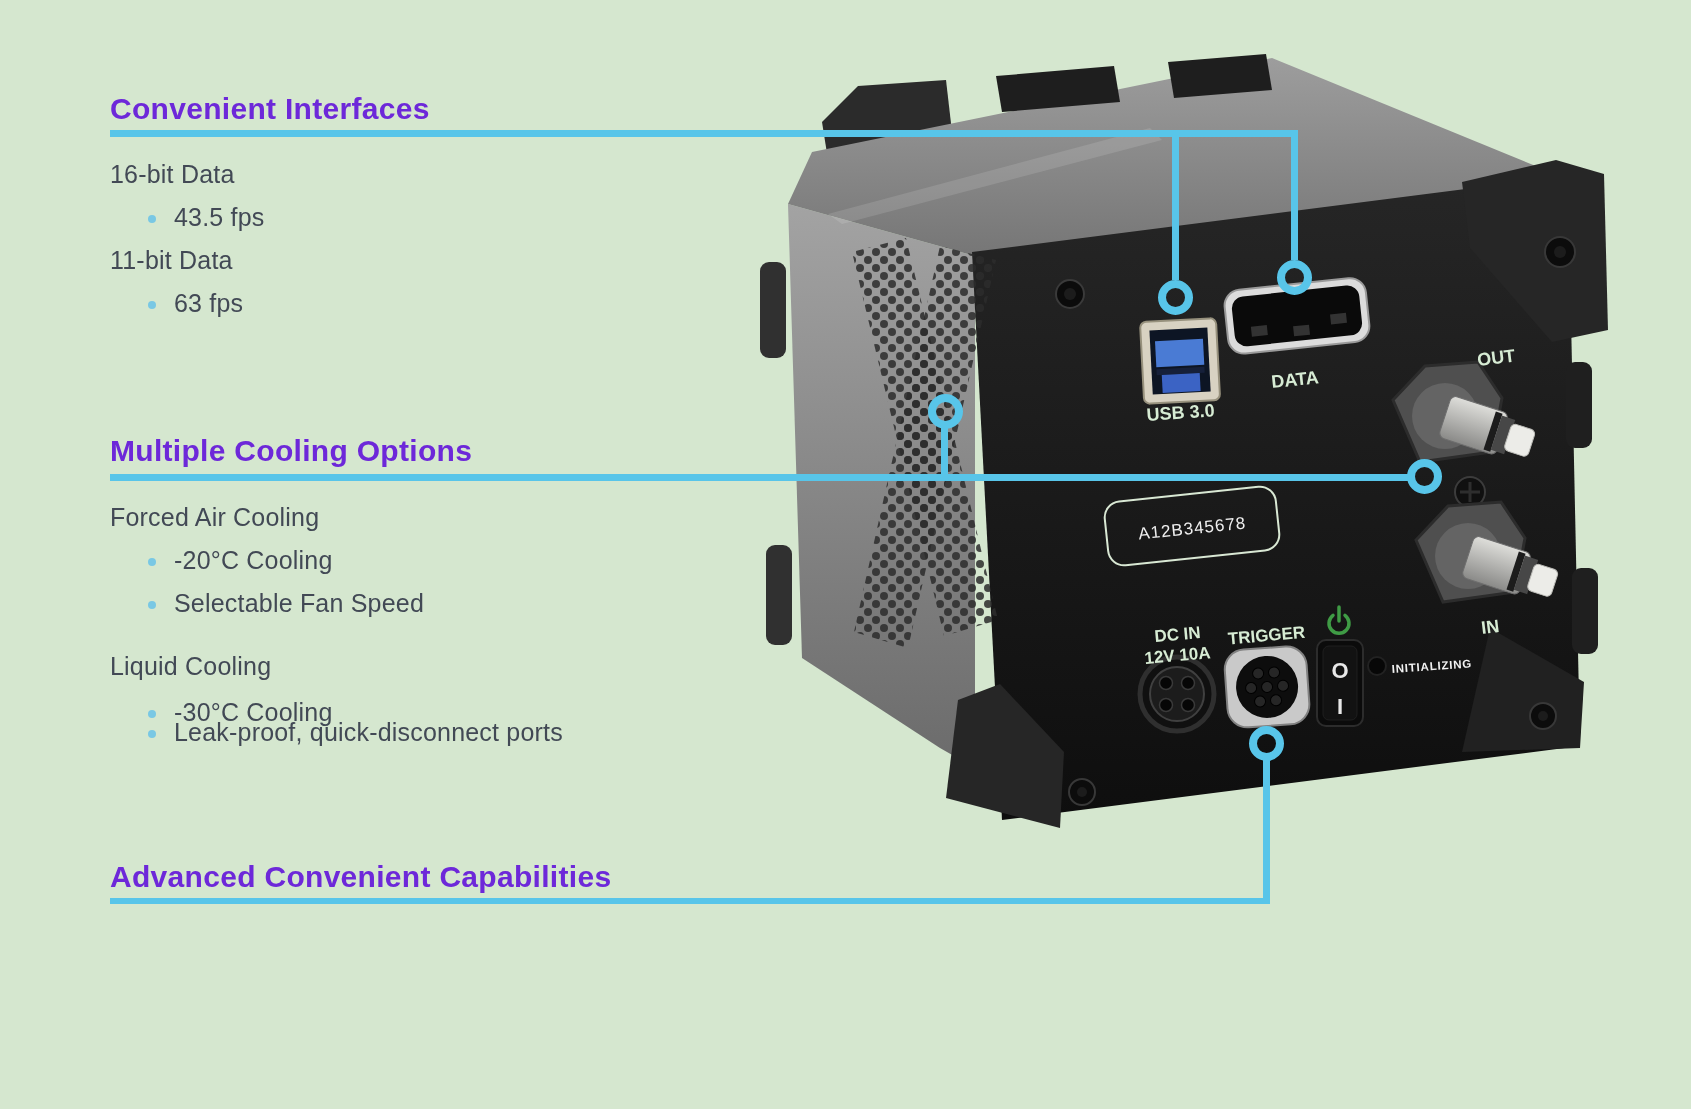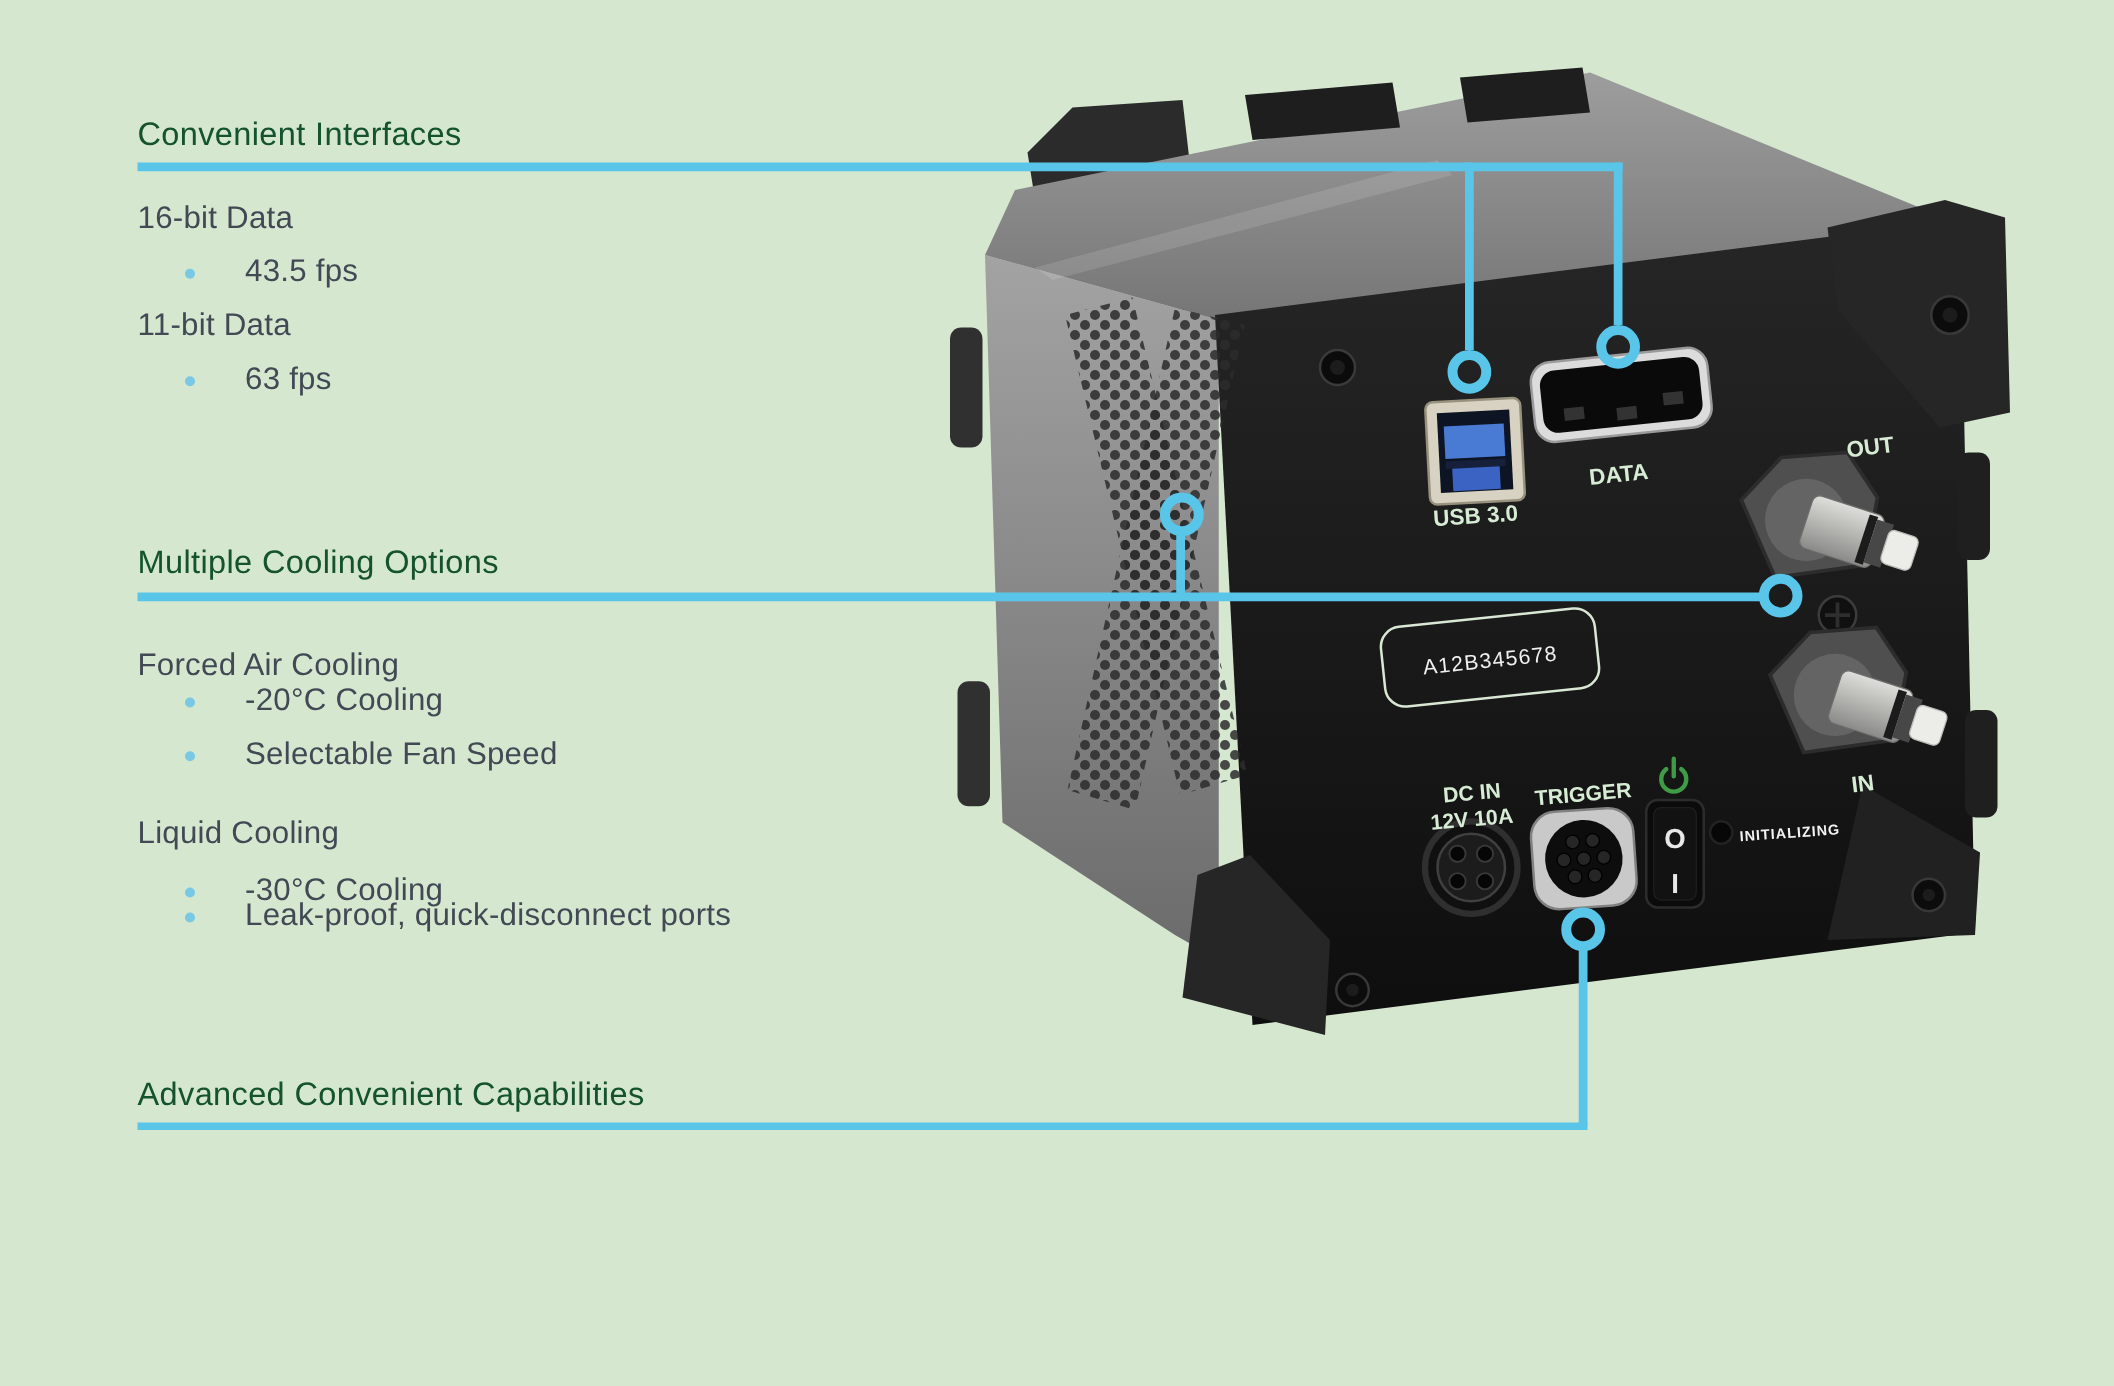--- a/index.html
+++ b/index.html
@@ -7,36 +7,36 @@
     width:1691px;height:1109px;
     background:#d5e7cf;
     font-family:"Liberation Sans", sans-serif;
     overflow:hidden;
   }
   .stage{position:relative;width:1691px;height:1109px;}
 
   
   .sec-title{
     position:absolute;left:110px;
-    font-size:26px;font-weight:normal;color:#14532d;
+    font-size:30px;font-weight:bold;color:#6d28d9;
     letter-spacing:.3px;white-space:nowrap;
     z-index:6;
   }
   .row{
     position:absolute;left:110px;height:32px;
     font-size:25px;color:#424955;letter-spacing:.2px;
     white-space:nowrap;z-index:6;
   }
   .row .dot{
     position:absolute;left:38px;top:12px;
     width:8px;height:8px;border-radius:50%;
     background:#79c8e4;
   }
   .row .lbl{display:inline-block;}
-  .row.indent .lbl{margin-left:86px;}
+  .row.indent .lbl{margin-left:64px;}
 
   
   .cl{position:absolute;background:#58c5e9;z-index:10;}
   .ring{
     position:absolute;width:35px;height:35px;box-sizing:border-box;
     border:8px solid #58c5e9;border-radius:50%;
     background:transparent;z-index:11;
   }
 
   
@@ -202,21 +202,21 @@
     <text x="1392" y="673" transform="rotate(-4 1392 673)" font-size="11.5" font-weight="bold" fill="#f2f2f2" letter-spacing="0.8">INITIALIZING</text>
   </svg>
 
   <div class="sec-title" style="top:92px">Convenient Interfaces</div>
   <div class="row" style="top:160px"><span class="lbl">16-bit Data</span></div>
   <div class="row indent" style="top:203px"><span class="dot"></span><span class="lbl">43.5 fps</span></div>
   <div class="row" style="top:246px"><span class="lbl">11-bit Data</span></div>
   <div class="row indent" style="top:289px"><span class="dot"></span><span class="lbl">63 fps</span></div>
 
   <div class="sec-title" style="top:434px">Multiple Cooling Options</div>
-  <div class="row" style="top:518px"><span class="lbl">Forced Air Cooling</span></div>
+  <div class="row" style="top:503px"><span class="lbl">Forced Air Cooling</span></div>
   <div class="row indent" style="top:546px"><span class="dot"></span><span class="lbl">-20°C Cooling</span></div>
   <div class="row indent" style="top:589px"><span class="dot"></span><span class="lbl">Selectable Fan Speed</span></div>
   <div class="row" style="top:652px"><span class="lbl">Liquid Cooling</span></div>
   <div class="row indent" style="top:698px"><span class="dot"></span><span class="lbl">-30°C Cooling</span></div>
   <div class="row indent" style="top:718px"><span class="dot"></span><span class="lbl">Leak-proof, quick-disconnect ports</span></div>
 
   <div class="sec-title" style="top:860px">Advanced Convenient Capabilities</div>
 
   <div class="cl" style="left:110px;top:130px;width:1188px;height:7px"></div>
   <div class="cl" style="left:1172px;top:130px;width:7px;height:150px"></div>

